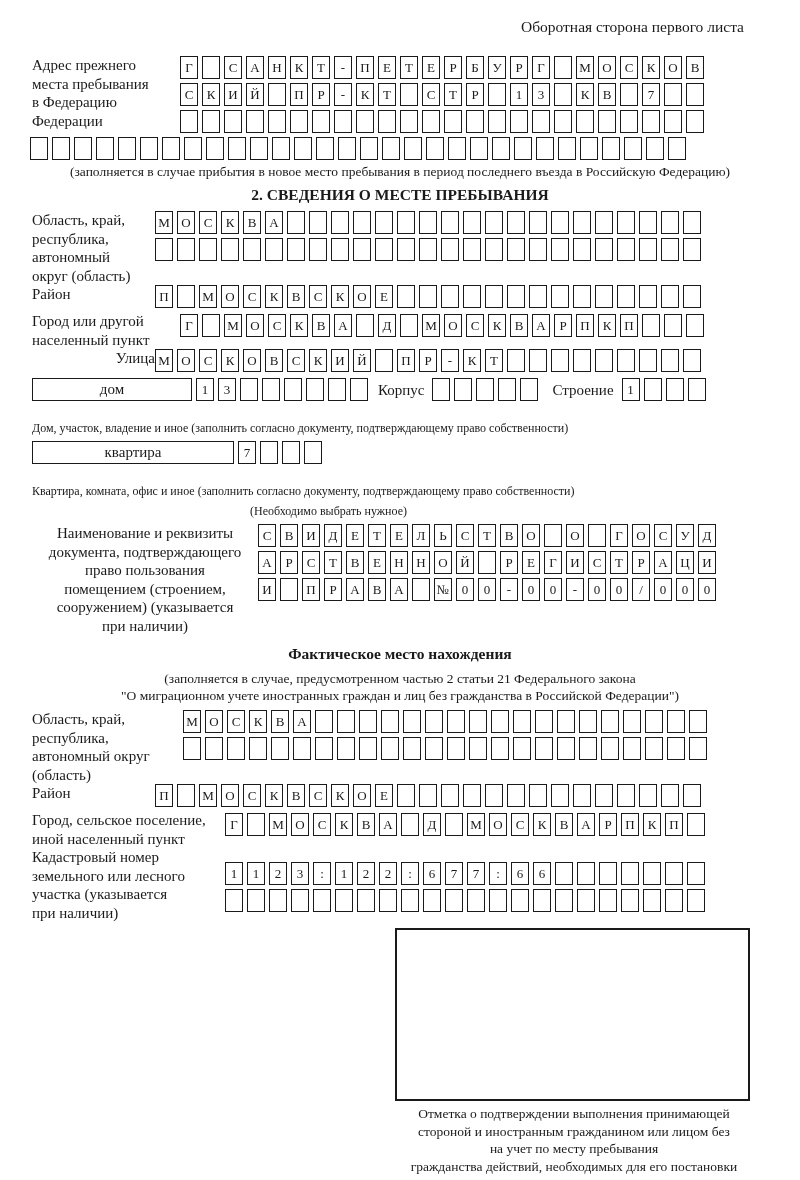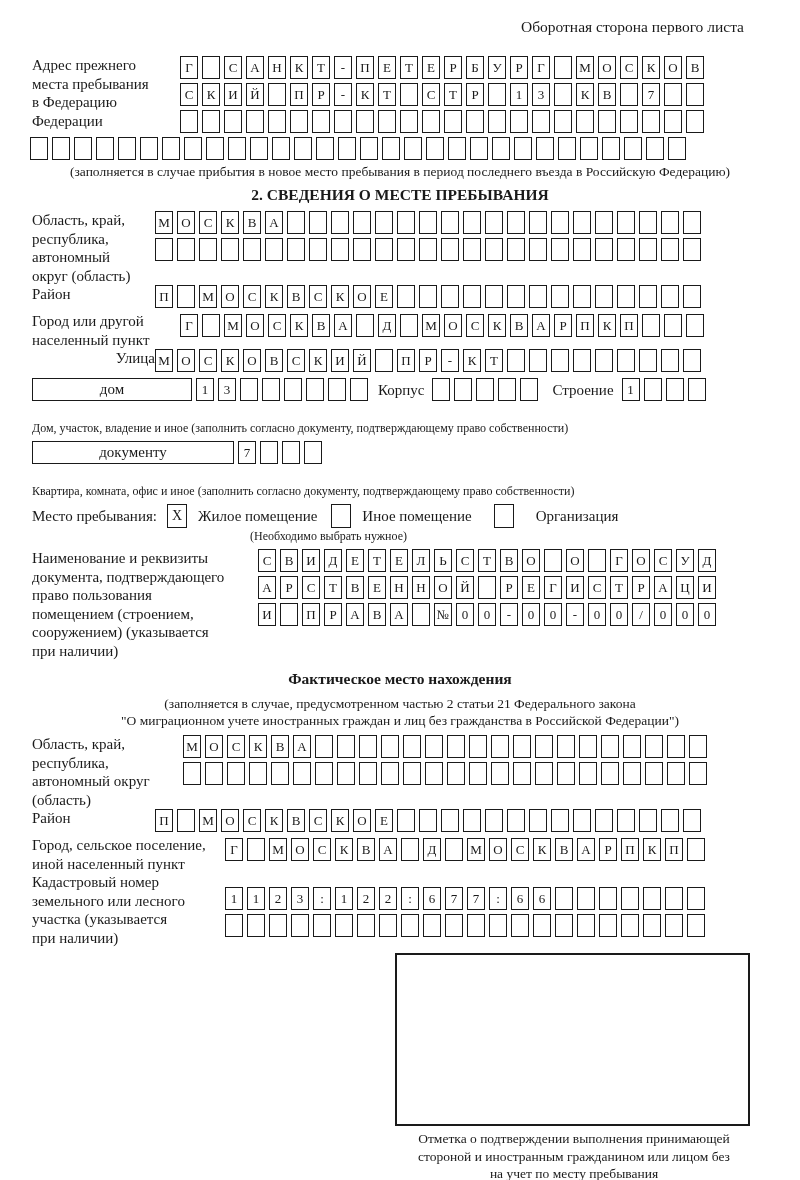--- a/index.html
+++ b/index.html
@@ -340,43 +340,34 @@
       <div class="brow">
           <span class="cbox">1</span>
           <span class="cbox"></span>
           <span class="cbox"></span>
           <span class="cbox"></span>
         </div>
     </div>
     <div class="note-left">Дом, участок, владение и иное (заполнить согласно документу, подтверждающему право собственности)</div>
 
     <div class="frow">
-      <div class="widebox" style="width:200px;">документу</div>
+      <div class="widebox" style="width:200px;">квартира</div>
       <div class="brow">
           <span class="cbox">7</span>
           <span class="cbox"></span>
           <span class="cbox"></span>
           <span class="cbox"></span>
         </div>
     </div>
     <div class="note-left">Квартира, комната, офис и иное (заполнить согласно документу, подтверждающему право собственности)</div>
 
-    <div class="stayrow">
-      <span class="inline-lbl" style="margin-right:10px;">Место пребывания:</span>
-      <span class="chk">X</span>
-      <span class="inline-lbl" style="margin:0 14px 0 11px;">Жилое помещение</span>
-      <span class="chk"></span>
-      <span class="inline-lbl" style="margin:0 22px 0 11px;">Иное помещение</span>
-      <span class="chk"></span>
-      <span class="inline-lbl" style="margin:0 0 0 22px;">Организация</span>
-    </div>
     <div class="note-left" style="margin-left:250px;margin-top:1px;">(Необходимо выбрать нужное)</div>
 
     <div class="frow">
-      <div class="flabel" style="width:226px;">
+      <div class="flabel" style="width:226px;text-align:center;">
         <div>Наименование и реквизиты</div>
         <div>документа, подтверждающего</div>
         <div>право пользования</div>
         <div>помещением (строением,</div>
         <div>сооружением) (указывается</div>
         <div>при наличии)</div>
       </div>
       <div>
         <div class="brow">
             <span class="cbox">С</span>

